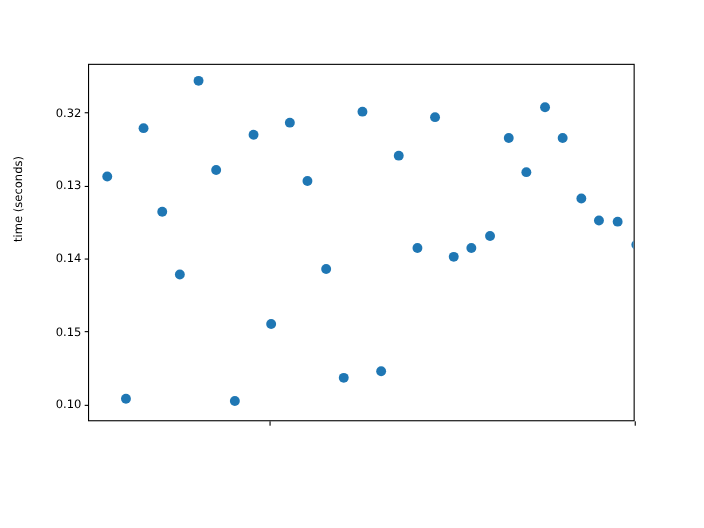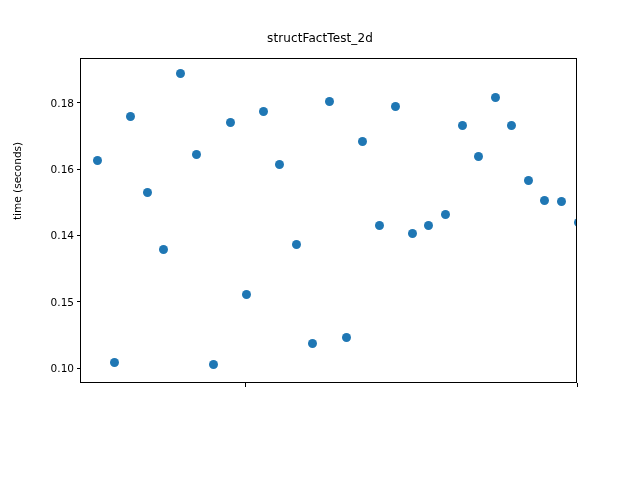--- a/index.html
+++ b/index.html
@@ -99,28 +99,27 @@
     width: 1.1px;
     height: 3.5px;
     background: #000000;
   }
 </style>
 </head>
 <body>
 
 <div id="figure">
 
-  <div id="chart-title">structFactTest_2d</div>
 
   <div id="y-axis">
     <div id="ylabel">time (seconds)</div>
   <div class="ytick-mark" style="top: 102.27px;"></div>
-      <div class="ytick-label" style="top: 102.77px;">0.18</div>
+      <div class="ytick-label" style="top: 102.77px;">0.32</div>
       <div class="ytick-mark" style="top: 168.597px;"></div>
-      <div class="ytick-label" style="top: 169.097px;">0.16</div>
+      <div class="ytick-label" style="top: 169.097px;">0.13</div>
       <div class="ytick-mark" style="top: 234.923px;"></div>
       <div class="ytick-label" style="top: 235.423px; text-align: center;">0.14</div>
       <div class="ytick-mark" style="top: 301.25px;"></div>
       <div class="ytick-label" style="top: 301.75px;">0.15</div>
       <div class="ytick-mark" style="top: 367.577px;"></div>
       <div class="ytick-label" style="top: 368.077px; text-align: right;">0.10</div>
     </div>
 
   <div id="plot-area">
     <div id="points-layer">

